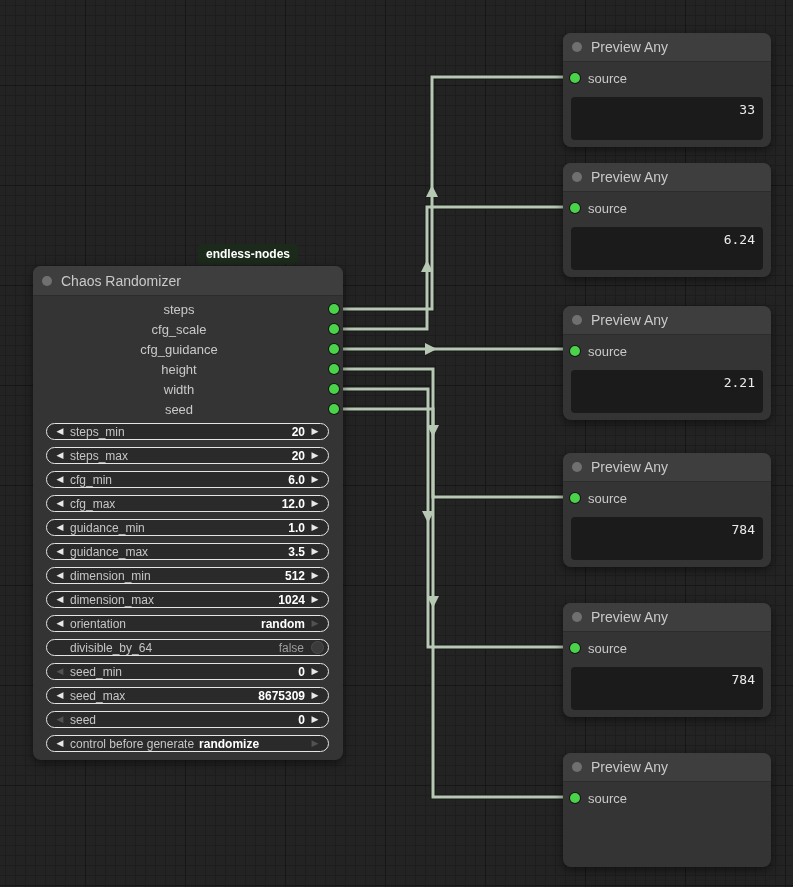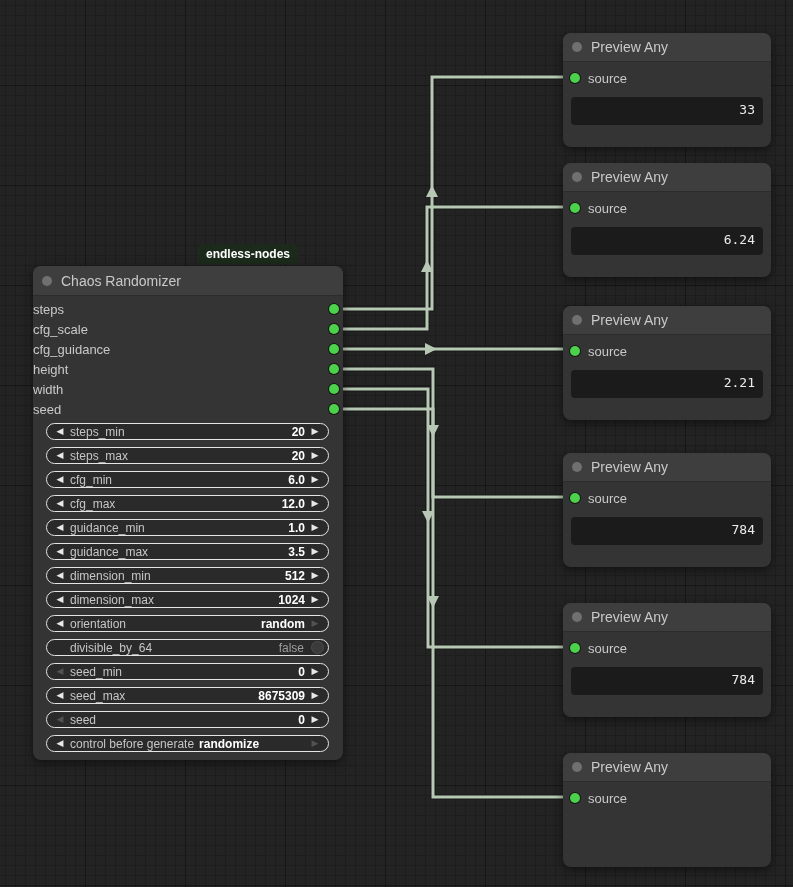--- a/index.html
+++ b/index.html
@@ -25,21 +25,21 @@
         box-shadow:0 3px 10px rgba(0,0,0,.5);}
   .nhead{height:30px;background:#3e3e3e;border-radius:8px 8px 0 0;
          display:flex;align-items:center;padding:0 9px;gap:9px;
          font-size:14px;color:#c9c9c9;border-bottom:1px solid #2c2c2c;}
   .cdot{width:10px;height:10px;border-radius:50%;background:#707070;flex:0 0 auto;}
   .ntitle{white-space:nowrap;}
 
   
   .main-node{left:33px;top:266px;width:310px;height:494px;}
   .outputs{position:absolute;left:0;right:0;top:33px;}
-  .outrow{height:20px;display:flex;align-items:center;justify-content:flex-start;
+  .outrow{height:20px;display:flex;align-items:center;justify-content:center;
           padding-right:18px;font-size:13px;color:#c9c9c9;position:relative;}
   .port{width:10px;height:10px;border-radius:50%;background:#4bd24b;
         box-shadow:0 0 0 1px #161616;flex:0 0 auto;}
   .port.out{position:absolute;right:4px;top:5px;}
 
   .widgets{position:absolute;left:13px;right:14px;top:157px;}
   .widget{height:17px;margin-bottom:7px;border:1px solid #e5e5e5;border-radius:10px;
           background:#2a2a2a;display:flex;align-items:center;padding:0 6px;
           font-size:12px;color:#c6c6c6;}
   .arrow{width:14px;text-align:center;font-size:9px;color:#e8e8e8;line-height:1;
@@ -53,21 +53,21 @@
   .widget.inline .wv{margin-left:5px;margin-right:auto;padding-right:0;}
   .widget.toggle .wv{color:#9d9d9d;font-weight:400;}
   .knob{width:13px;height:13px;border-radius:50%;background:#3b3b3b;
         border:1px solid #4c4c4c;margin-left:4px;margin-right:-2px;flex:0 0 auto;}
 
   
   .pnode{left:563px;width:208px;height:114px;text-align:right;}
   .pnode .nhead{height:29px;}
   .prow{position:relative;margin-top:8px;height:16px;display:flex;align-items:center;
         padding-left:7px;gap:8px;font-size:13px;color:#c9c9c9;}
-  .pbox{position:absolute;left:8px;right:8px;top:64px;height:28px;background:#1b1b1b;
+  .pbox{position:absolute;left:8px;right:8px;top:64px;height:43px;background:#1b1b1b;
         border-radius:4px;color:#ececec;
         font-family:"DejaVu Sans Mono",monospace;font-size:13px;
         padding:5px 8px;overflow:hidden;}
 
   .badge{position:absolute;right:495px;top:244px;height:20px;line-height:20px;
          padding:0 8px;background:#1b2a1b;border-radius:4px;color:#ffffff;
          font-size:12px;font-weight:700;white-space:nowrap;}
 </style>
 </head>
 <body>

